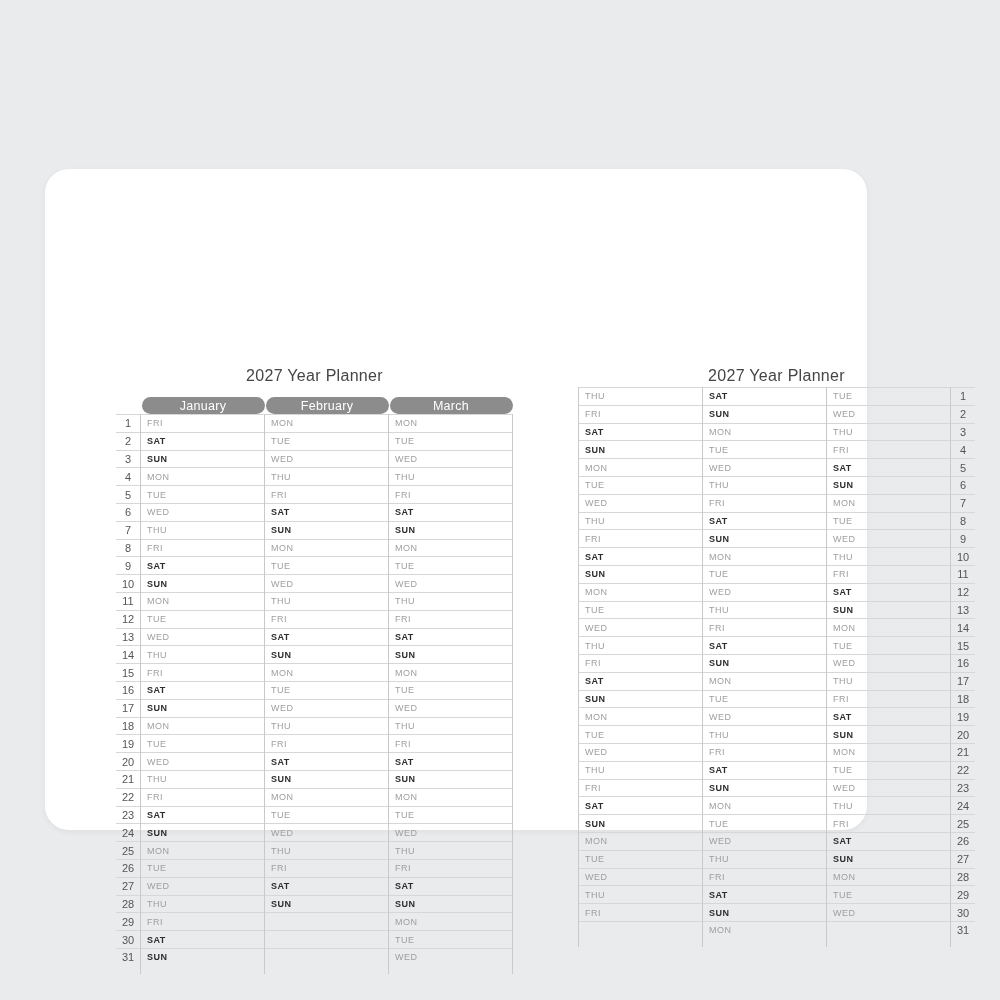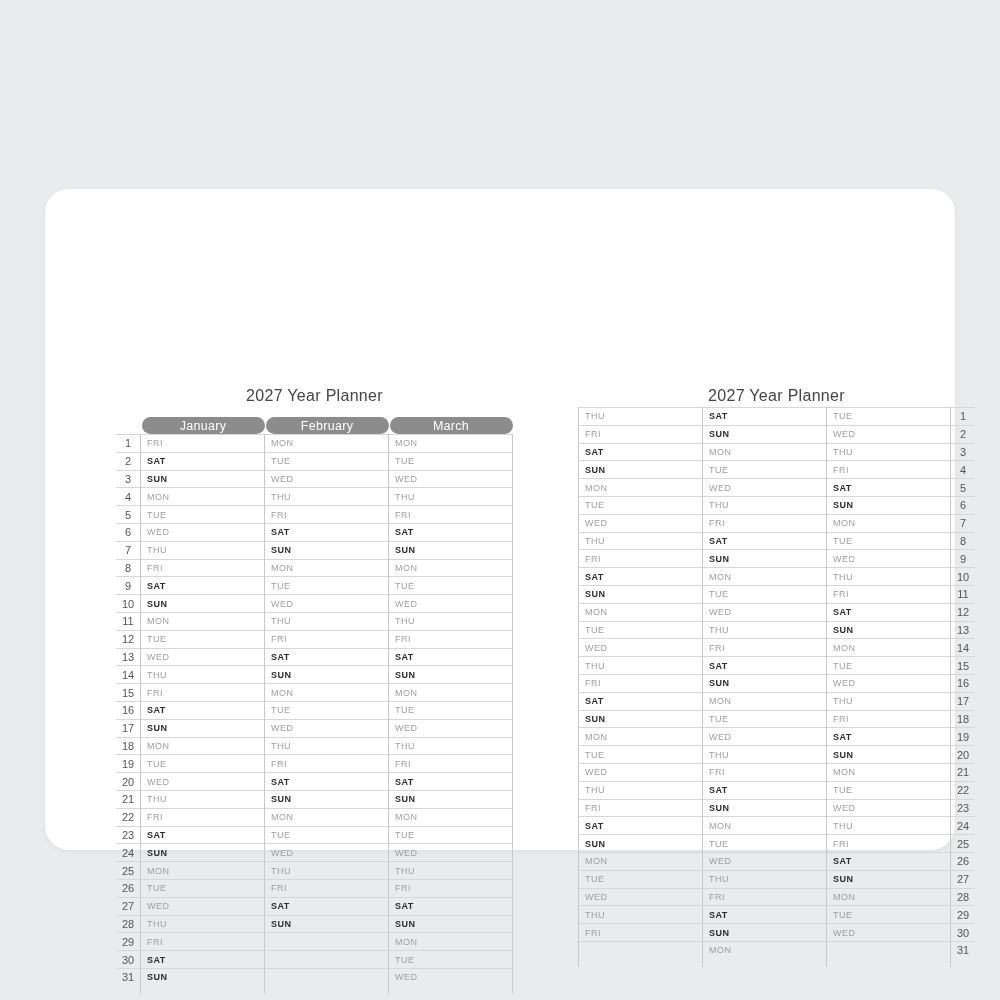--- a/index.html
+++ b/index.html
@@ -3,25 +3,24 @@
 <meta charset="utf-8">
 <style>
   html,body{margin:0;padding:0;}
   body{
     width:1000px;height:1000px;
     background:var(--page-bg,#eaebed);
     font-family:"Liberation Sans", sans-serif;
     position:relative;overflow:hidden;
   }
   .card{
-    position:absolute;left:45px;top:169px;width:910px;height:661px;
+    position:absolute;left:45px;top:169px;width:822px;height:661px;
     background:var(--card-bg,#ffffff);
     border-radius:24px;
     box-shadow:0 2px 6px rgba(0,0,0,0.05);
-    margin-top:20px;
   }
   .page{position:absolute;top:196px;width:397px;}
   .page-left{left:71px;}
   .page-right{left:533px;}
   .title{
     text-align:center;font-size:16px;line-height:22px;
     color:var(--title-text,#454545);letter-spacing:0.3px;
   }
   .pillrow{display:flex;margin-top:10px;height:17px;}
   .page-left  .pillrow{margin-left:25px;}

